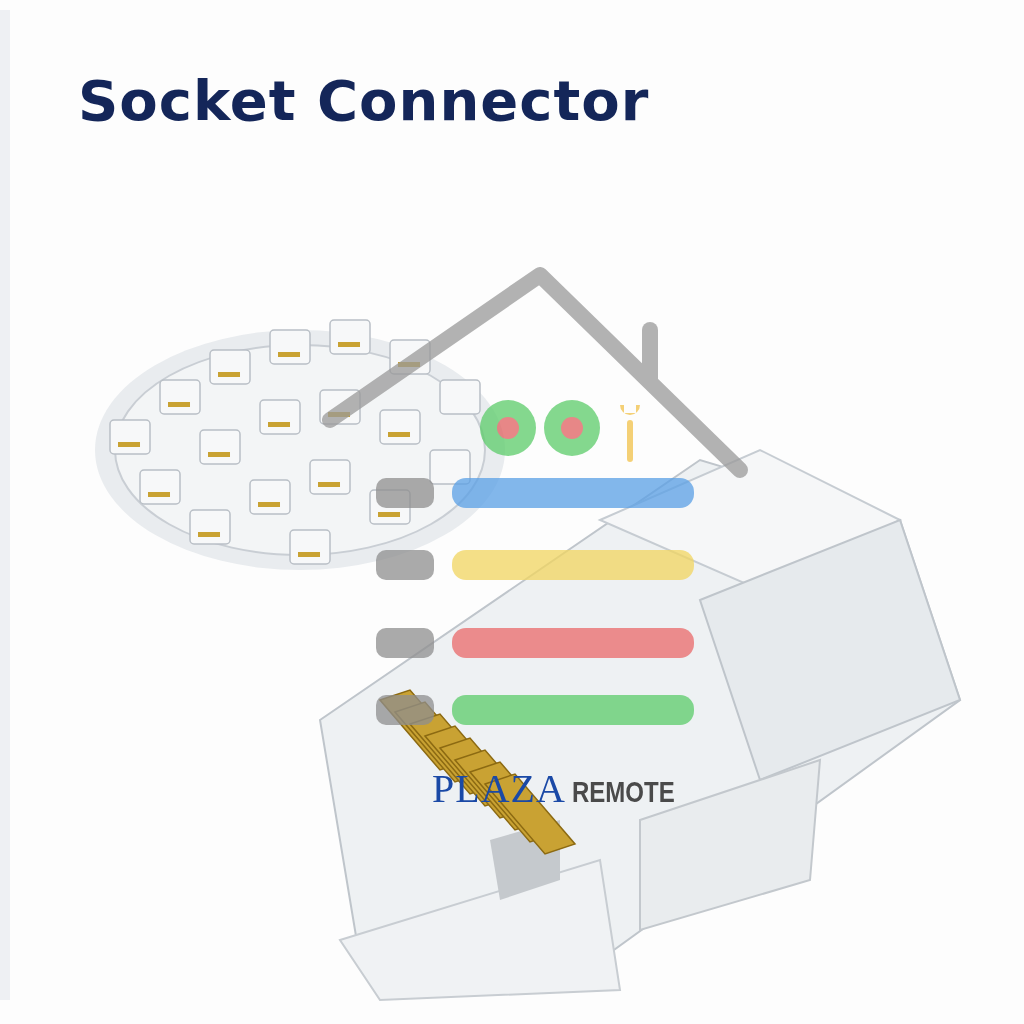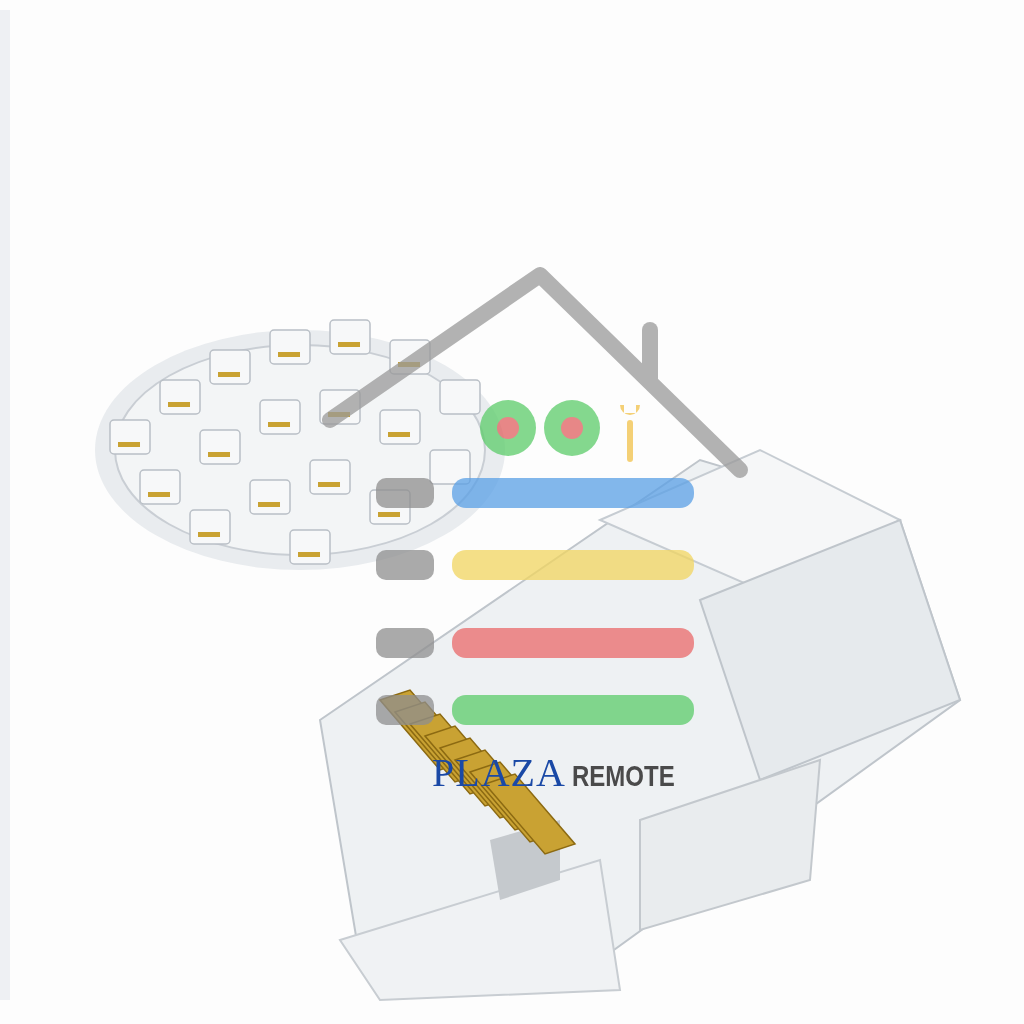--- a/index.html
+++ b/index.html
@@ -1,29 +1,30 @@
 <!DOCTYPE html>
 <html><head>
 <meta charset="utf-8">
 <style>
   html, body { margin:0; padding:0; }
   body { width:1024px; height:1024px; background:#fdfdfd; position:relative; overflow:hidden; font-family:"DejaVu Sans", sans-serif; }
   .left-strip { position:absolute; left:0; top:10px; width:10px; height:990px; background:#eef0f3; }
   .title { position:absolute; left:78px; top:60px; color:#142659; font-weight:bold; font-size:56px; line-height:82px; letter-spacing:1px; font-family:"DejaVu Sans", sans-serif; }
   .scene { position:absolute; left:0; top:0; width:1024px; height:1024px; }
-  .wm-label { position:absolute; left:432px; top:748px; font-size:40px; line-height:48px; white-space:nowrap; }
+  .wm-label { position:absolute; left:432px; top:764px; font-size:40px; line-height:48px; white-space:nowrap; }
   .wm-plaza { font-family:"Liberation Serif", serif; color:#1a49a6; letter-spacing:1px; }
   .wm-remote { font-family:"Liberation Sans", sans-serif; font-weight:bold; color:#4a4a4a; font-size:30px; transform:scaleX(0.8); display:inline-block; transform-origin:left; margin-left:6px; }
 </style>
 </head>
 <body>
 
 <div class="left-strip"></div>
 
 <div class="title">
+  <div>Socket Connector</div>
 </div>
 
 <svg class="scene" viewBox="0 0 1024 1024">
 
   <g>
     <ellipse cx="300" cy="450" rx="205" ry="120" fill="#e9ecef"></ellipse>
     <ellipse cx="300" cy="450" rx="185" ry="105" fill="#f3f5f6" stroke="#c9ced4" stroke-width="2"></ellipse>
     <g fill="#f7f8f9" stroke="#b9bfc6" stroke-width="1.5">
       <rect x="110" y="420" width="40" height="34" rx="4"></rect>
       <rect x="160" y="380" width="40" height="34" rx="4"></rect>

